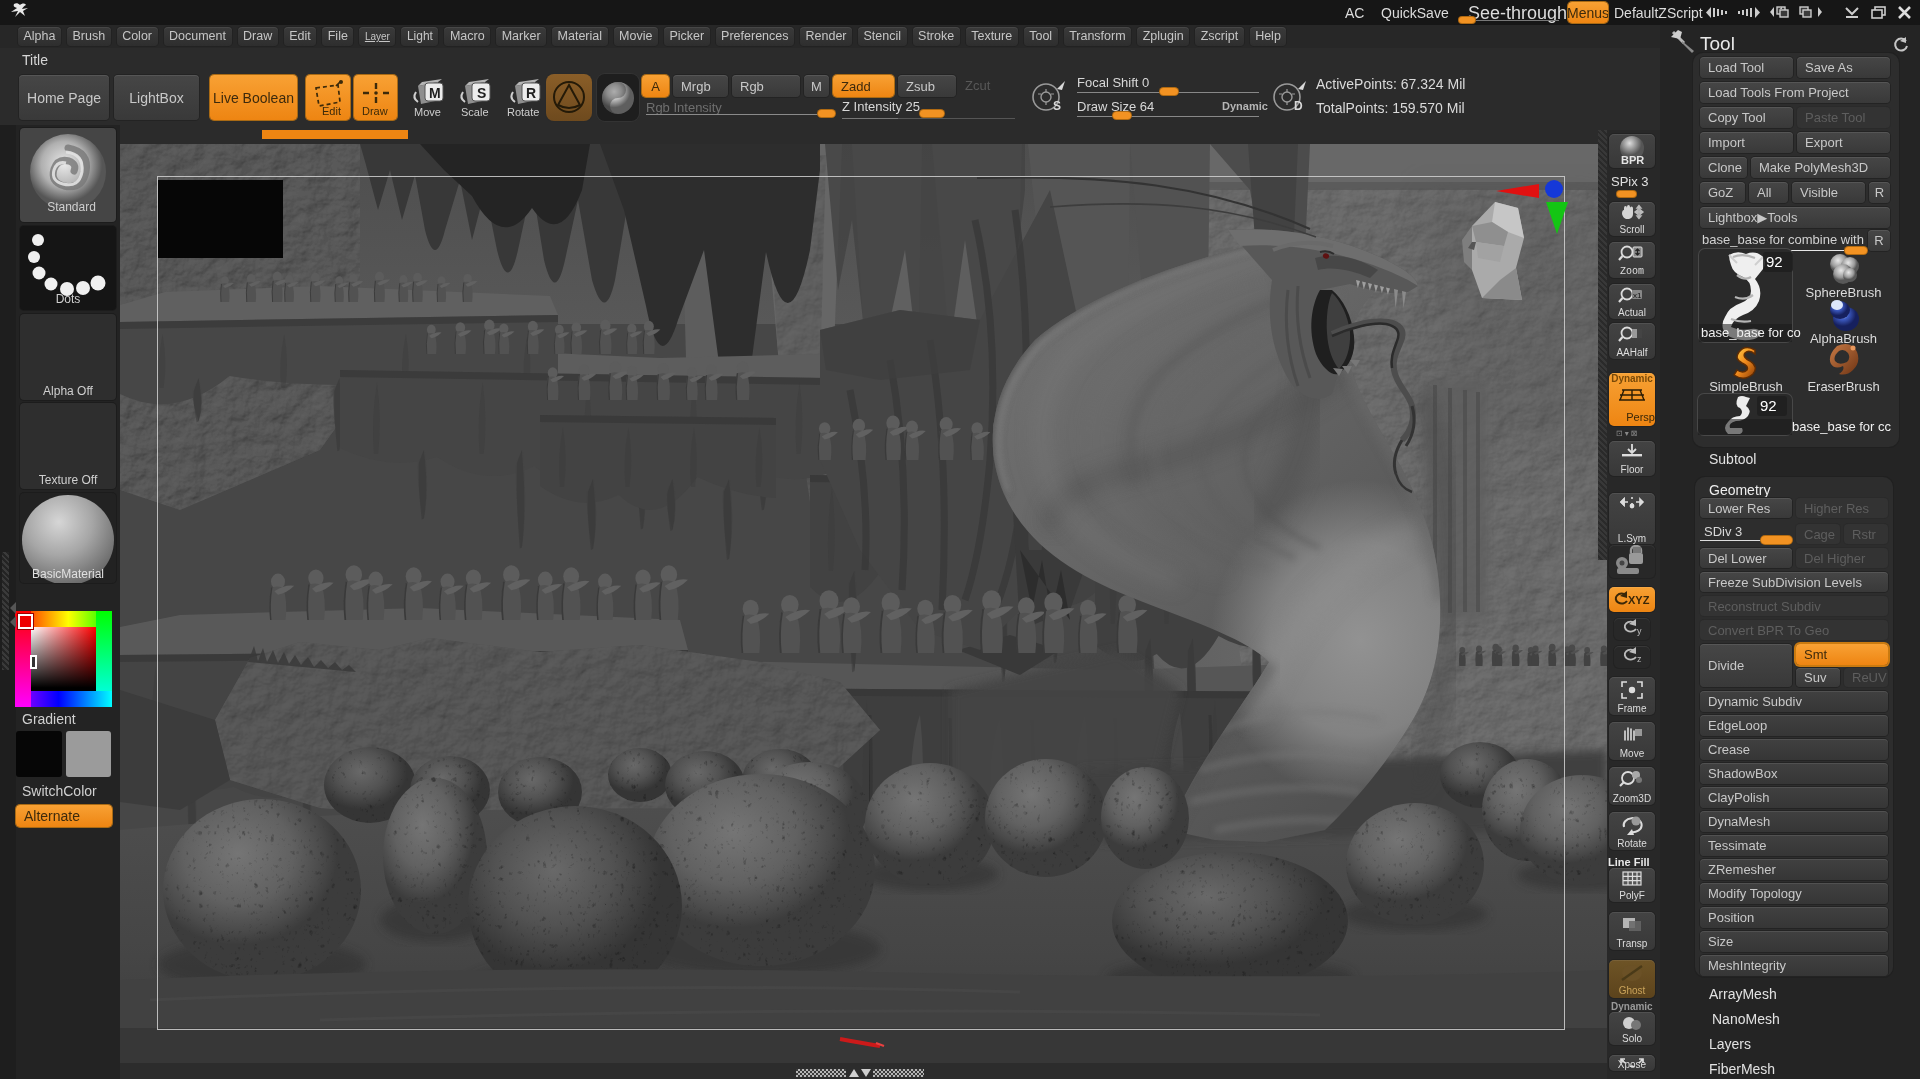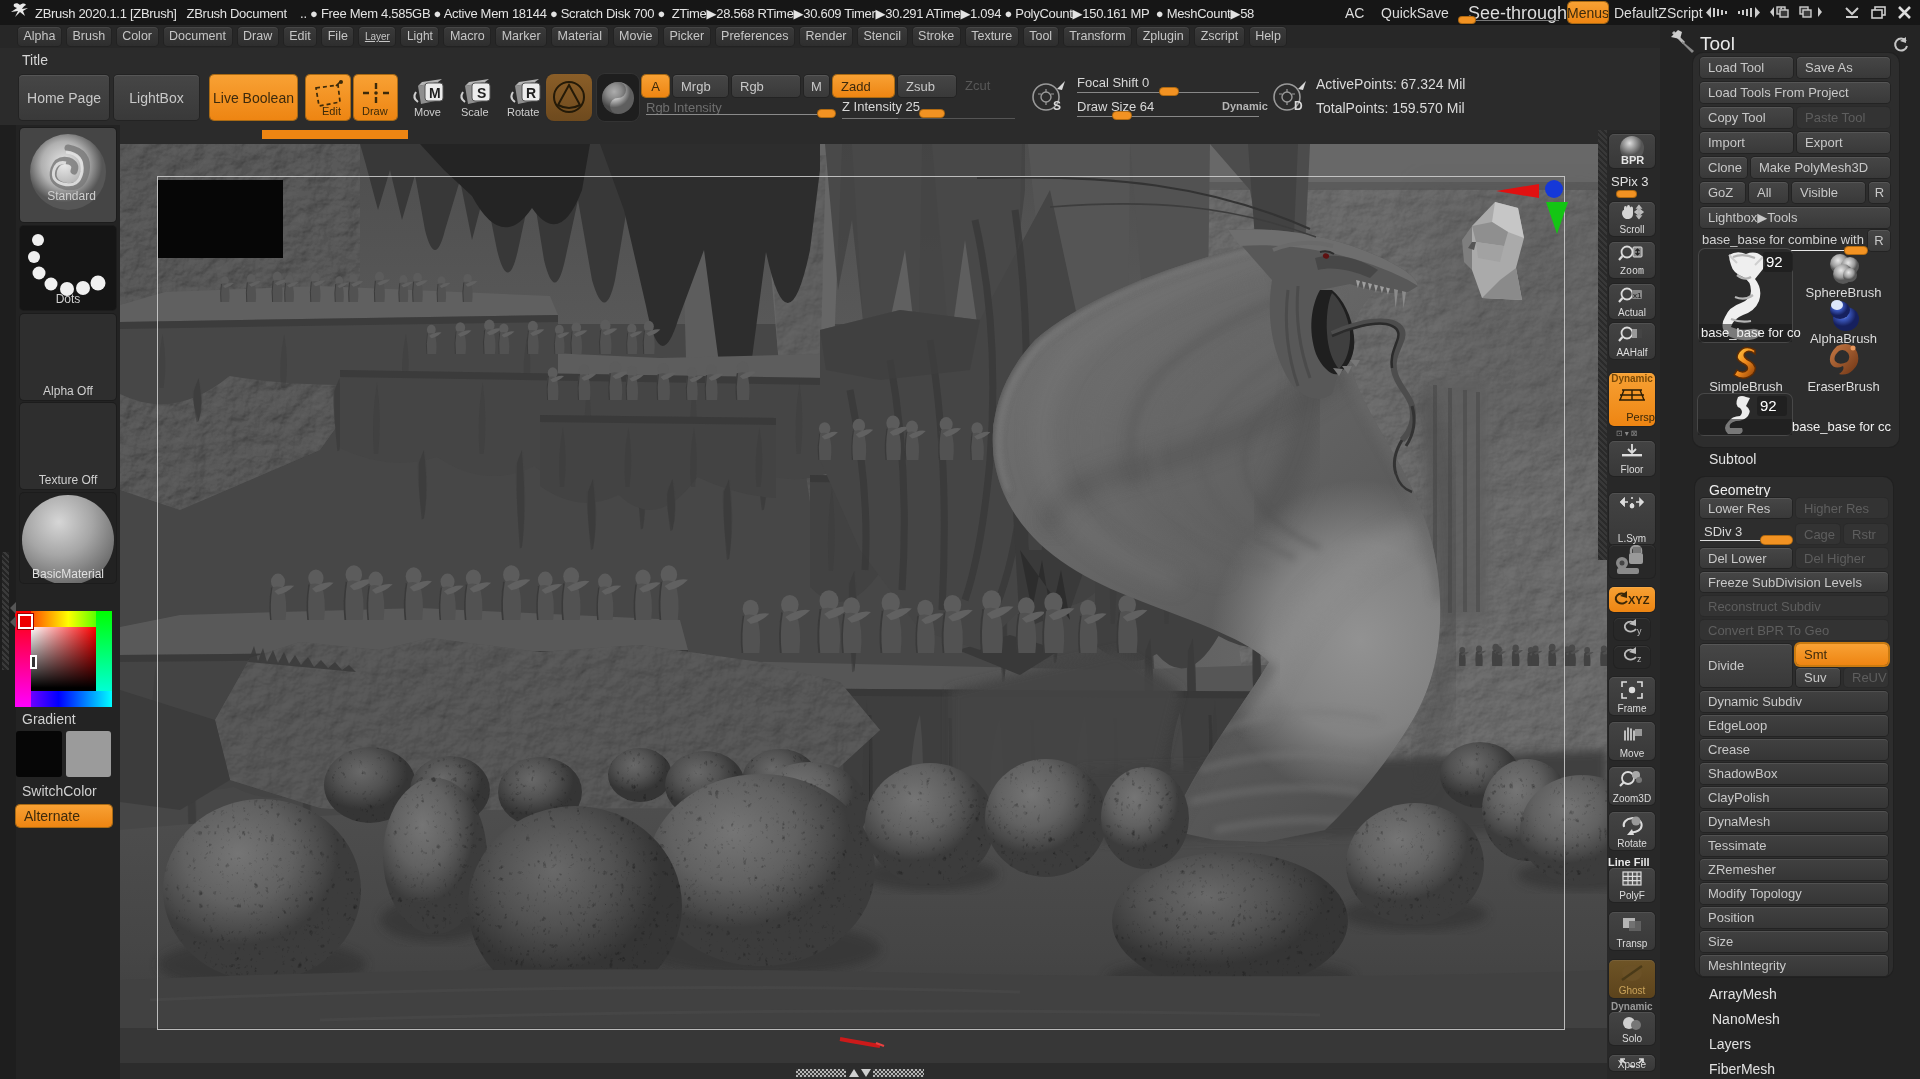--- a/index.html
+++ b/index.html
@@ -16,21 +16,20 @@
 .cap{position:absolute;color:#c9c9c9;font-size:11px;text-align:center;white-space:nowrap}
 </style></head>
 <body>
 <div id="root">
 
 
 <div class="abs" style="left:0;top:0;width:1920px;height:25px;background:#161616"></div>
 <svg class="abs" style="left:8px;top:2px" width="24" height="22" viewBox="0 0 24 22">
  <path d="M12 3 C14 1 17 1 18 3 C16 4 15 5 14 7 L20 6 L15 9 L17 14 L12 10 L7 15 L10 9 L3 10 L9 6 C6 5 5 4 6 2 C8 1 10 1 12 3 Z" fill="#e8e8e8"></path>
 </svg>
-<div class="txt" style="left:35px;top:6px;font-size:13px;color:#e3e3e3;letter-spacing:-0.3px">ZBrush 2020.1.1 [ZBrush]&nbsp;&nbsp;&nbsp;ZBrush Document&nbsp;&nbsp;&nbsp;&nbsp;.. ● Free Mem 4.585GB ● Active Mem 18144 ● Scratch Disk 700 ●&nbsp; ZTime▶28.568 RTime▶30.609 Timer▶30.291 ATime▶1.094 ● PolyCount▶150.161 MP &nbsp;● MeshCount▶58</div>
 <div class="txt" style="left:1345px;top:5px;font-size:14px;color:#dcdcdc">AC</div>
 <div class="txt" style="left:1381px;top:5px;font-size:14px;color:#dcdcdc">QuickSave</div>
 <div class="txt" style="left:1468px;top:3px;font-size:18px;color:#dcdcdc">See-through&nbsp; 0</div>
 <div class="sline" style="left:1459px;top:20px;width:100px;background:#777"></div>
 <div class="pill" style="left:1459px;top:17px;width:16px;height:6px"></div>
 <div class="b or ctr" style="left:1568px;top:2px;width:40px;height:21px;font-size:14px">Menus</div>
 <div class="txt" style="left:1614px;top:5px;font-size:14px;color:#dcdcdc">DefaultZScript</div>
 <svg class="abs" style="left:1706px;top:6px" width="54" height="13" viewBox="0 0 54 13">
  <path d="M5 1 L0 6.5 L5 12 Z" fill="#ccc"></path>
       <g stroke="#ccc" stroke-width="2">
@@ -208,21 +207,21 @@
         <radialGradient id="stdg" cx="45%" cy="40%">
           <stop offset="0%" stop-color="#e9e9e9"></stop>
           <stop offset="60%" stop-color="#b0b0b0"></stop>
           <stop offset="100%" stop-color="#565656"></stop>
         </radialGradient>
       </defs>
  <circle cx="48" cy="44" r="38" fill="url(#stdg)"></circle>
  <path d="M48 20 q22 4 18 24 q-4 18 -22 14 q-14 -4 -10 -17 q4 -11 15 -8 q8 3 5 10" fill="none" stroke="#777" stroke-width="7" stroke-linecap="round" opacity=".8"></path>
  <path d="M46 24 q18 2 16 20 q-3 16 -19 12 q-12 -3 -9 -14 q3 -9 12 -7" fill="none" stroke="#e2e2e2" stroke-width="3" opacity=".9"></path>
 </svg>
-<div class="cap" style="left:20px;top:189px;width:103px;color:#cfcfcf;font-size:12px">Standard</div>
+<div class="cap" style="left:20px;top:200px;width:103px;color:#cfcfcf;font-size:12px">Standard</div>
 <div class="abs" style="left:20px;top:226px;width:96px;height:84px;background:#151515;border-radius:4px;box-shadow:0 0 0 1px #1c1c1c"></div>
 <svg class="abs" style="left:20px;top:226px" width="96" height="84" viewBox="0 0 96 84">
  <g fill="#f0f0f0">
         <circle cx="18" cy="14" r="6"></circle>
         <circle cx="14" cy="31" r="6"></circle>
         <circle cx="19" cy="47" r="6.5"></circle>
         <circle cx="31" cy="58" r="6.5"></circle>
         <circle cx="47" cy="63" r="7"></circle>
         <circle cx="63" cy="62" r="7"></circle>
         <circle cx="78" cy="57" r="7.5"></circle>

